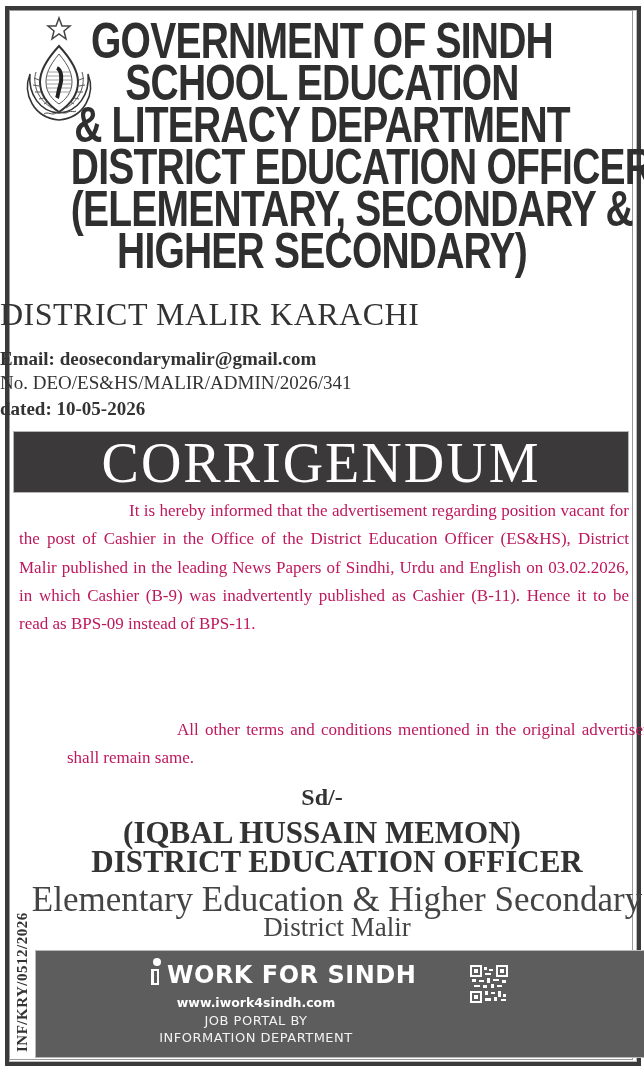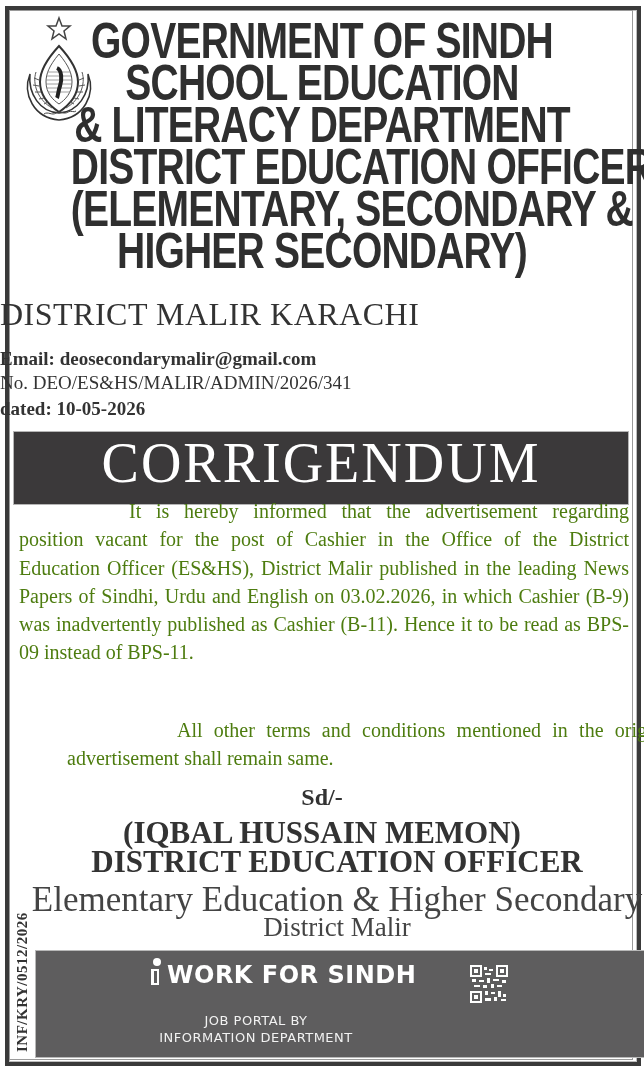--- a/index.html
+++ b/index.html
@@ -22,32 +22,32 @@
   .head-title div { font-size: 50px; line-height: 42px; white-space: nowrap; }
   .line {
     position: absolute; left: 0; width: 644px; white-space: nowrap;
     font-family: "Liberation Serif", serif; color: #333;
   }
   .district { top: 296px; font-size: 32px; letter-spacing: 0.5px; }
   .email { top: 340px; font-size: 19px; font-weight: bold; margin-top: 8px; }
   .ref { top: 372px; font-size: 19px; font-weight: normal; }
   .dated { top: 398px; font-size: 19px; font-weight: bold; }
   .corr-bar {
-    position: absolute; left: 14px; top: 432px; width: 614px; height: 72px;
+    position: absolute; left: 14px; top: 432px; width: 614px; height: 60px;
     background: #3b393a; box-shadow: 0 0 0 1px #b5b5b5;
   }
   .corr-bar span {
     display: block; text-align: center; color: #ffffff;
     font-family: "Liberation Serif", serif; font-size: 56px; line-height: 62px;
     letter-spacing: 2px;
   }
   .body-text {
     position: absolute; left: 19px; width: 610px;
-    font-family: "Liberation Serif", serif; font-size: 20px; line-height: 28.3px;
-    color: #4d7c0f; text-align: justify;
+    font-family: "Liberation Serif", serif; font-size: 17px; line-height: 28.3px;
+    color: #be185d; text-align: justify;
   }
   .body-text p { margin: 0; text-indent: 110px; text-align-last: left; }
   .p1 { top: 497px; }
   .p2 { top: 716px; margin-left: 48px; }
   .sd { position: absolute; left: 0; width: 644px; top: 784px; text-align: center;
         font-family: "Liberation Serif", serif; font-weight: bold; font-size: 24px; color: #333; }
   .name { position: absolute; left: 0; width: 644px; top: 815px; text-align: center;
         font-family: "Liberation Serif", serif; font-weight: bold; font-size: 31px; color: #333; white-space: nowrap; }
   .desig { position: absolute; left: 30px; width: 614px; top: 844px; text-align: center;
         font-family: "Liberation Serif", serif; font-weight: bold; font-size: 31px; color: #333; white-space: nowrap; }
@@ -139,20 +139,21 @@
 <div class="desig">DISTRICT EDUCATION OFFICER</div>
 <div class="sub1">Elementary Education &amp; Higher Secondary</div>
 <div class="sub2">District Malir</div>
 
 <div class="side-code">INF/KRY/0512/2026</div>
 
 <div class="footer">
   <div class="brand">
     <span class="i-glyph"></span><span>WORK FOR SINDH</span>
   </div>
+  <div class="f-url">www.iwork4sindh.com</div>
   <div class="f-line f-l1">JOB PORTAL BY</div>
   <div class="f-line f-l2">INFORMATION DEPARTMENT</div>
   <svg class="qr" viewBox="0 0 40 40">
     <rect width="40" height="40" fill="#5e5d5e"></rect>
     <g fill="none" stroke="#fff" stroke-width="2">
       <rect x="2" y="2" width="10" height="10"></rect>
         <rect x="28" y="2" width="10" height="10"></rect>
         <rect x="2" y="28" width="10" height="10"></rect>
     </g>
     <g fill="#fff">

